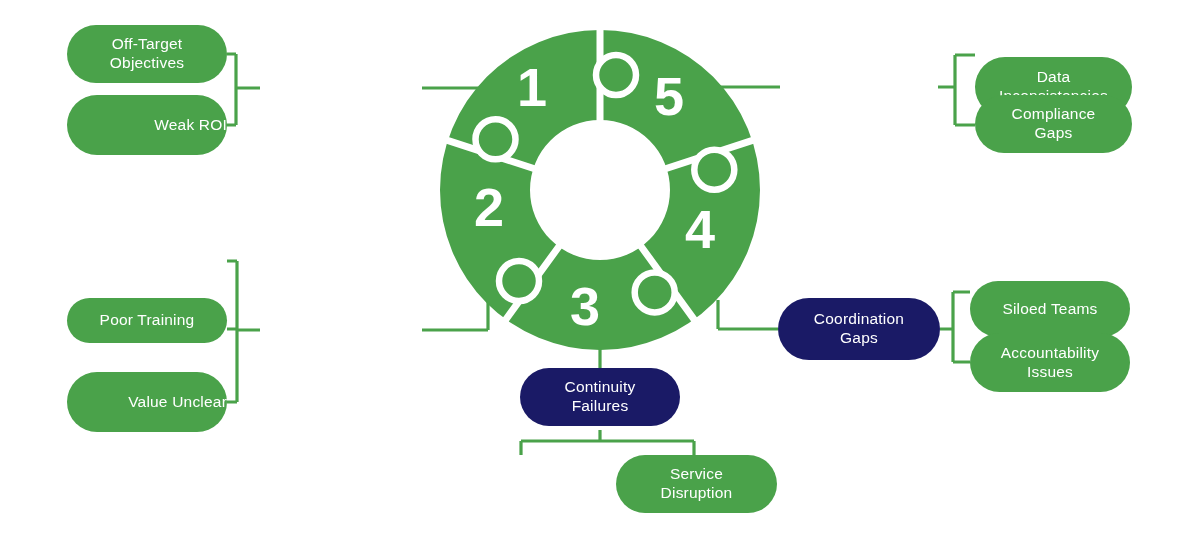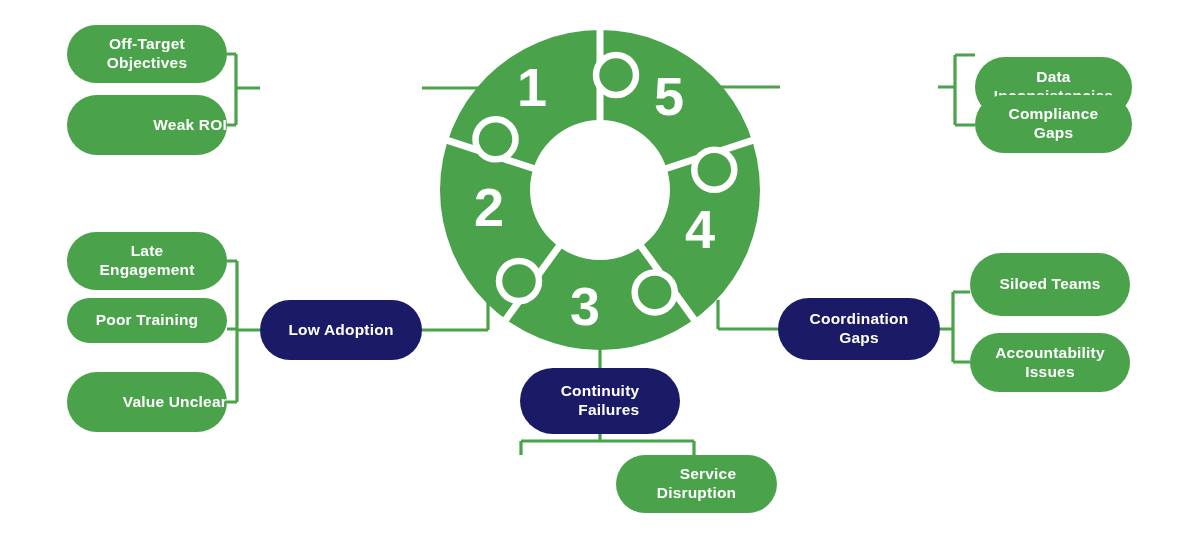--- a/index.html
+++ b/index.html
@@ -10,21 +10,21 @@
     font-family:"Liberation Sans","DejaVu Sans",sans-serif;
     overflow:hidden;
   }
   .layer{position:absolute;left:0;top:0;}
   .pill{
     position:absolute;
     border-radius:999px;
     display:flex;align-items:center;justify-content:center;
     text-align:center;
     color:#ffffff;
-    font-weight:700;
+    font-weight:400;
     font-size:15.5px;
     line-height:1.22;
     letter-spacing:.2px;
     white-space:pre-line;
   }
   .pill.green{background:#4aa24a;}
   .pill.navy{background:#1a1a66;}
   .seg-num{
     font-family:"Liberation Sans","DejaVu Sans",sans-serif;
     font-weight:700;
@@ -89,48 +89,41 @@
 
   <div class="pill green" style="left:975px;top:25px;width:157px;height:60px;margin-top:32px;">
     <span>Data
 Inconsistencies</span>
   </div>
   <div class="pill green" style="left:975px;top:95px;width:157px;height:58px;">
     <span>Compliance
 Gaps</span>
   </div>
 
-  <div class="pill green" style="left:67px;top:232px;width:160px;height:58px;">
-    <span>Late
-Engagement</span>
-  </div>
   <div class="pill green" style="left:67px;top:298px;width:160px;height:45px;">
     <span>Poor Training</span>
   </div>
   <div class="pill green" style="left:67px;top:372px;width:160px;height:60px;justify-content:flex-end;">
     <span>Value Unclear</span>
   </div>
-  <div class="pill navy" style="left:260px;top:300px;width:162px;height:60px;">
-    <span>Low Adoption</span>
-  </div>
 
   <div class="pill navy" style="left:778px;top:298px;width:162px;height:62px;align-items:center;">
     <span>Coordination
 Gaps</span>
   </div>
-  <div class="pill green" style="left:970px;top:253px;width:160px;height:63px;">
+  <div class="pill green" style="left:970px;top:281px;width:160px;height:56px;">
     <span>Siloed Teams</span>
   </div>
   <div class="pill green" style="left:970px;top:333px;width:160px;height:59px;">
     <span>Accountability
 Issues</span>
   </div>
 
-  <div class="pill navy" style="left:520px;top:368px;width:160px;height:66px;text-align:right;">
+  <div class="pill navy" style="left:520px;top:368px;width:160px;height:58px;">
     <span>Continuity
 Failures</span>
   </div>
-  <div class="pill green" style="left:616px;top:455px;width:161px;height:58px;text-align:right;">
+  <div class="pill green" style="left:616px;top:455px;width:161px;height:58px;">
     <span>Service
 Disruption</span>
   </div>
 
 </div>
 
 </body></html>

